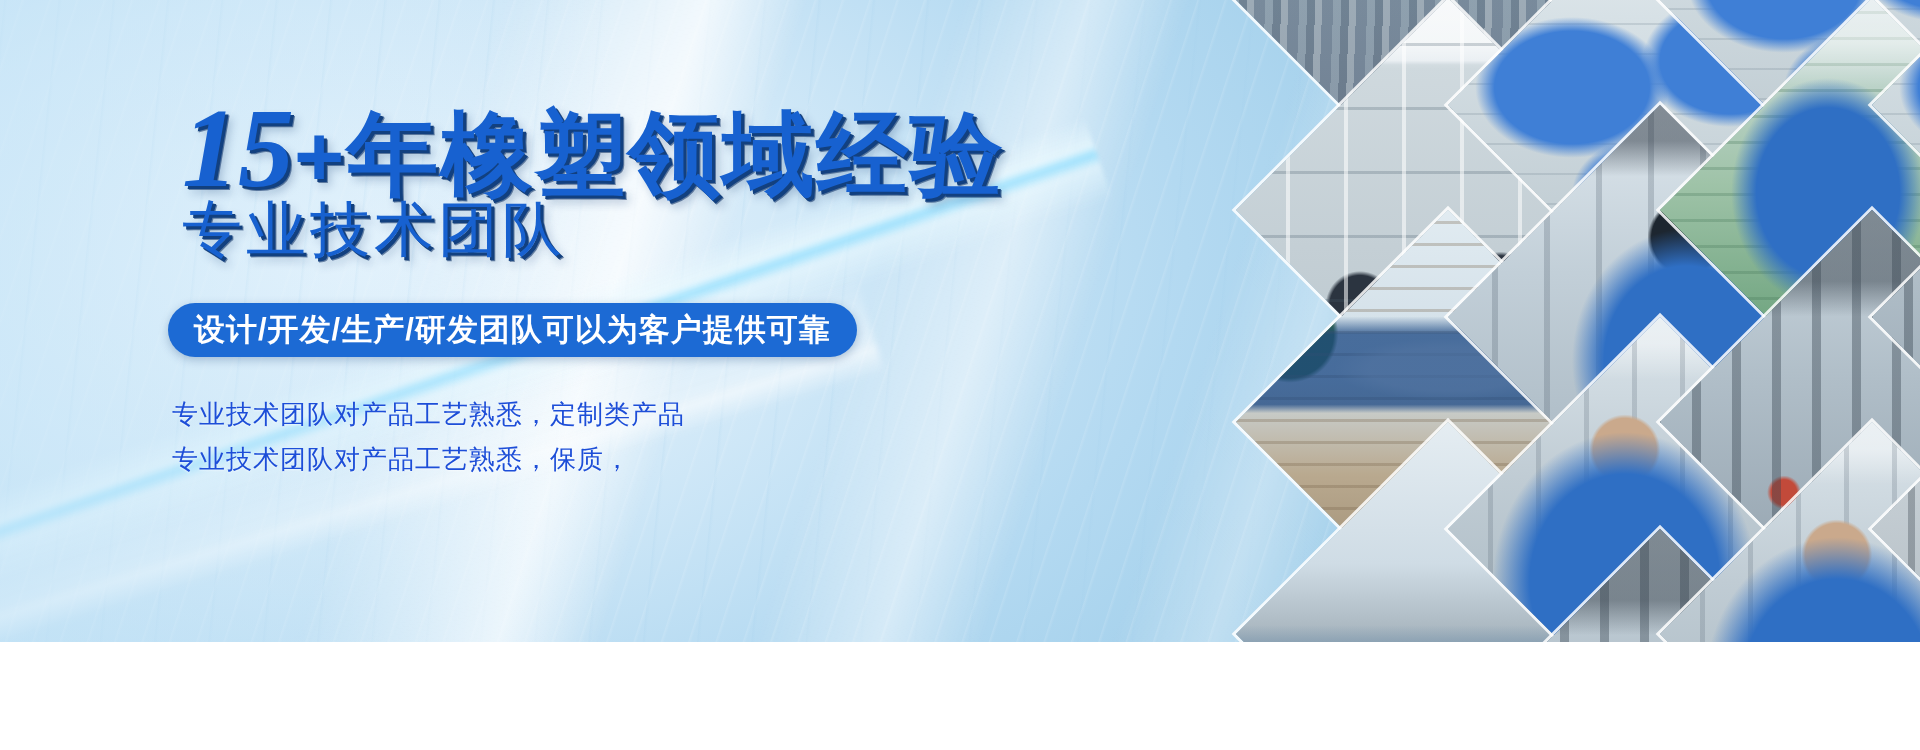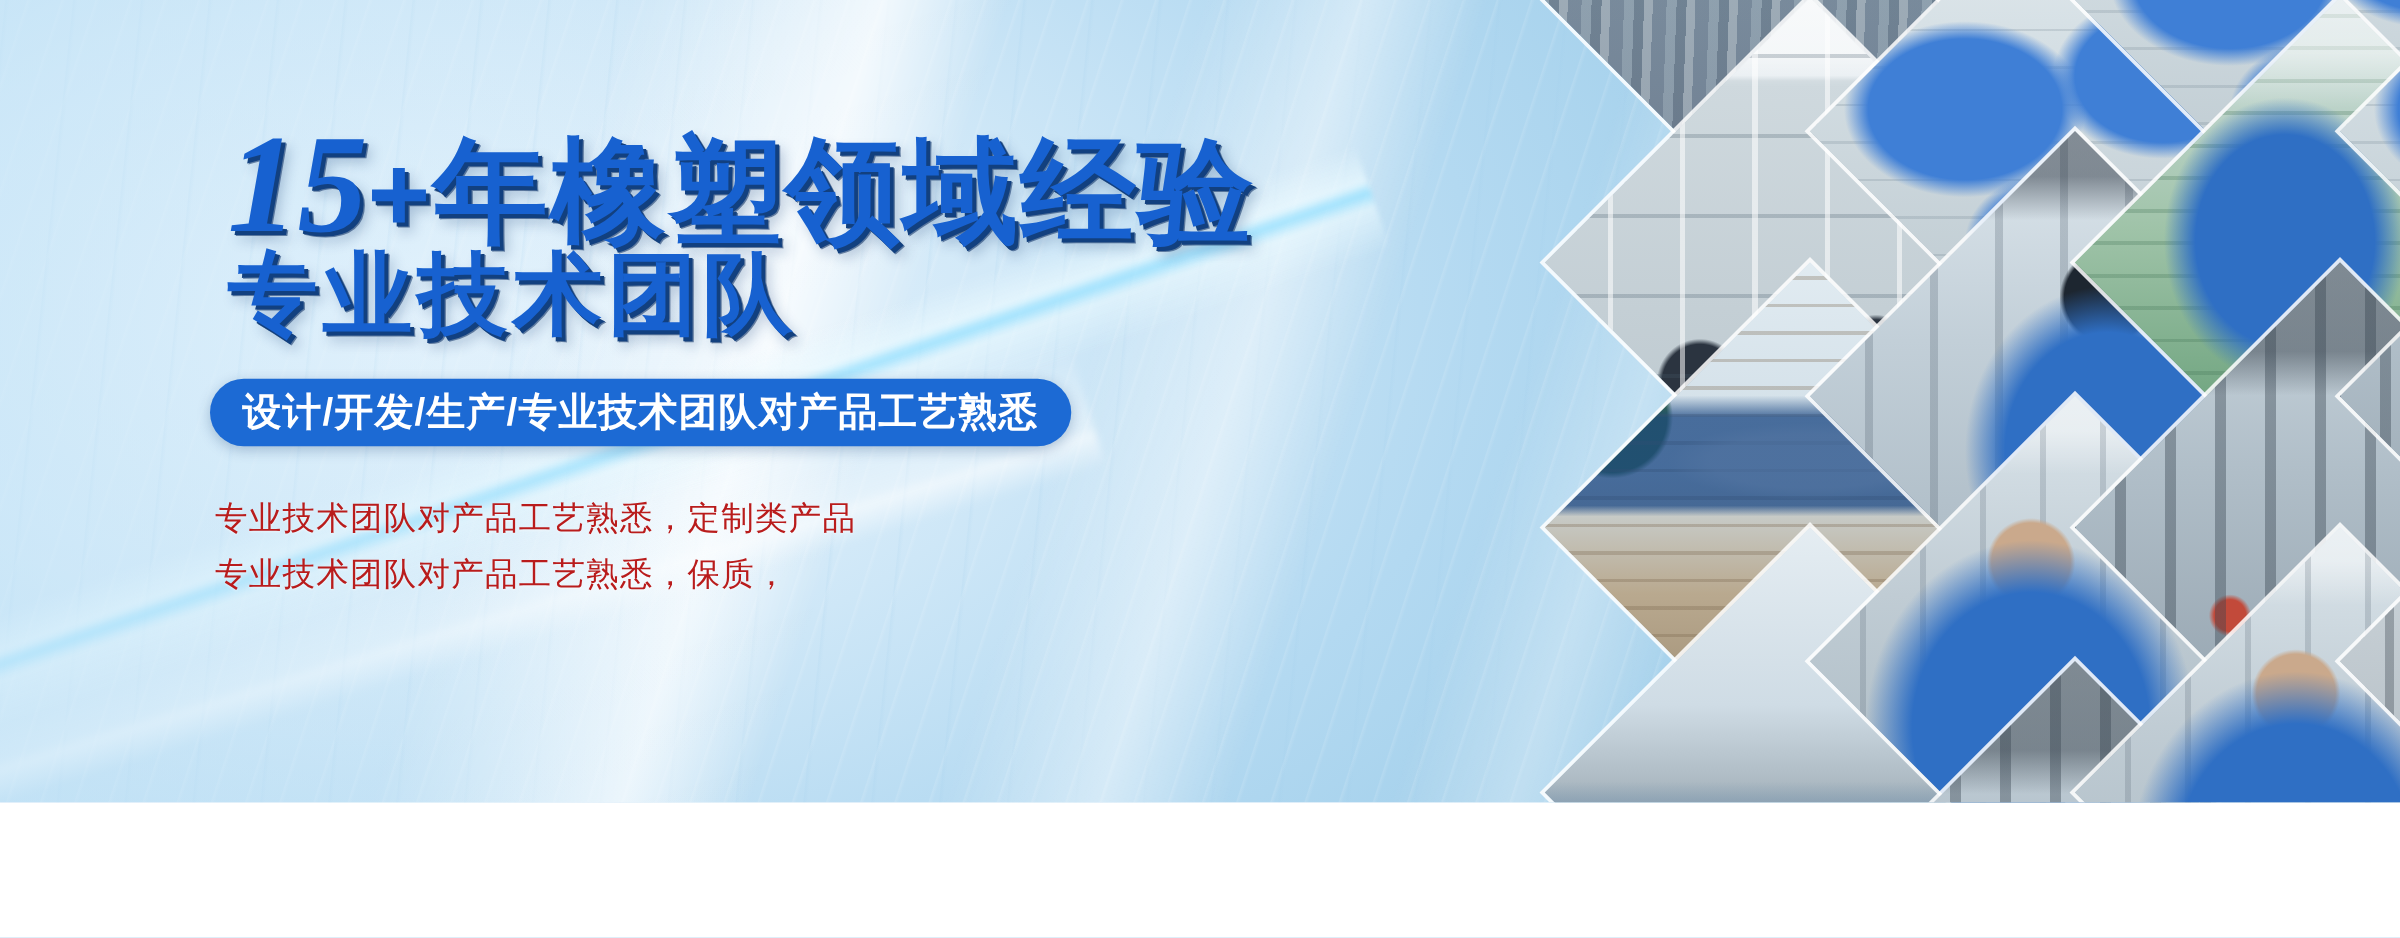--- a/index.html
+++ b/index.html
@@ -250,22 +250,22 @@
     font-weight:bold;
   }
   .headline .plus{
     font-size:86px;
     font-weight:bold;
     font-style:normal;
   }
   .headline-2{
     position:absolute;left:182px;top:200px;
     white-space:nowrap;
-    font-weight:bold;
-    font-size:72px;
+    font-weight:normal;
+    font-size:60px;
     line-height:1.0;
     color:#1761d0;
     letter-spacing:4px;
     text-shadow:
       3px 3px 0 #12407f,
       4px 4px 0 rgba(12,48,100,.55),
       6px 7px 10px rgba(20,60,120,.28);
   }
 
   .pill{
@@ -278,21 +278,21 @@
     color:#ffffff;
     font-size:31px;
     font-weight:bold;
     letter-spacing:1px;
     white-space:nowrap;
     box-shadow:0 3px 10px rgba(18,60,120,.28);
   }
 
   .para{
     position:absolute;left:172px;top:392px;
-    color:#b91c1c;
+    color:#1d4ed8;
     font-size:26px;
     line-height:45px;
     letter-spacing:1px;
     white-space:nowrap;
     text-shadow:0 1px 2px rgba(255,255,255,.6);
   }
   .para div{white-space:nowrap;}
 </style>
 </head>
 <body>
@@ -371,21 +371,21 @@
 
   <div class="copy">
 
     <div class="headline">
       <span class="num">15</span><span class="plus">+</span><span>年橡塑领域经验</span>
     </div>
 
     <div class="headline-2">专业技术团队</div>
 
     <div class="pill">
-      <span>设计/开发/生产/专业技术团队对产品工艺熟悉</span>
+      <span>设计/开发/生产/研发团队可以为客户提供可靠</span>
     </div>
 
     <div class="para">
       <div>专业技术团队对产品工艺熟悉，定制类产品</div>
       <div>专业技术团队对产品工艺熟悉，保质，</div>
     </div>
 
   </div>
 </div>
 

